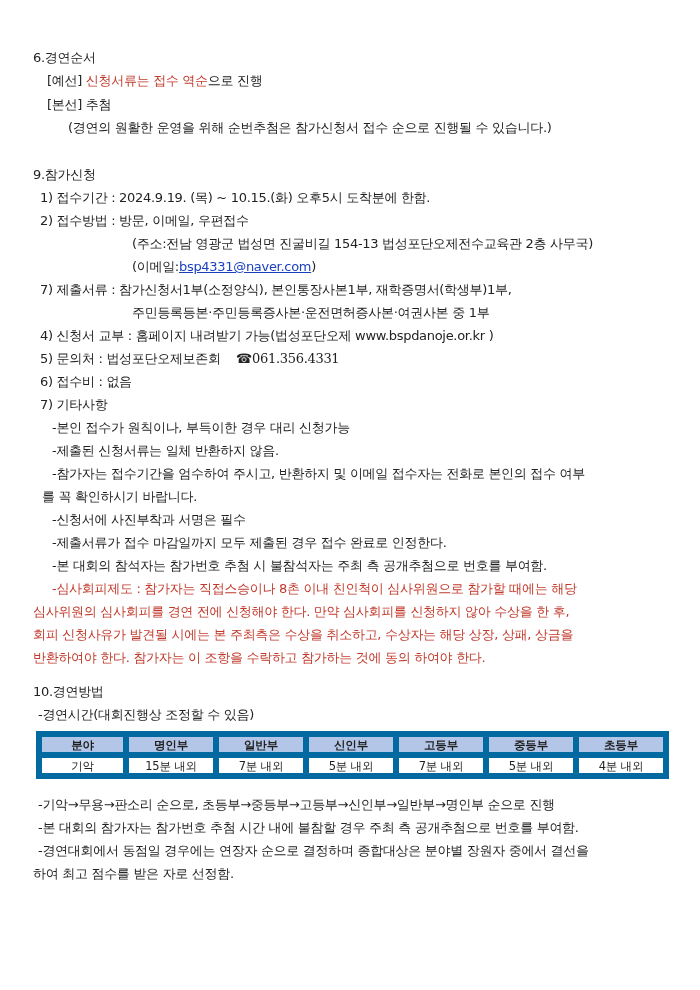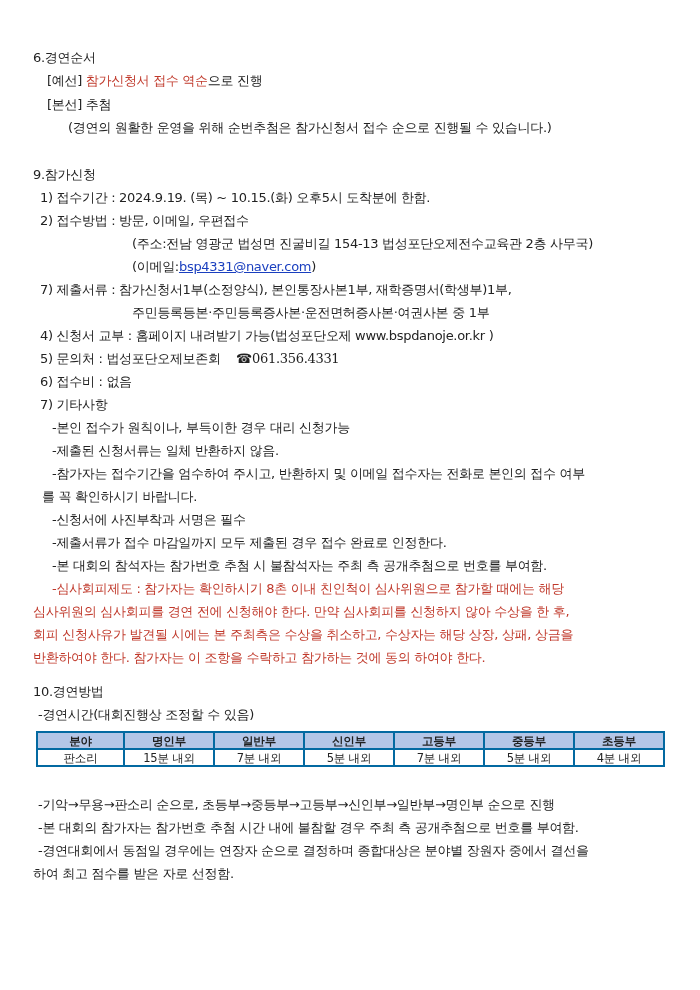--- a/index.html
+++ b/index.html
@@ -12,33 +12,33 @@
     letter-spacing: -0.3px;
   }
   .red { color: #c0392b; }
   .link { color: #1a3fbf; text-decoration: underline; }
   .phone { font-family: "DejaVu Serif", serif; }
   table.times {
     position: absolute; left: 36px; top: 731px; width: 627px;
     border-collapse: collapse; font-size: 11.5px; table-layout: fixed;
   }
   table.times th, table.times td {
-    border: 2px solid #0369a1; text-align: center; padding: 0; height: 15px; line-height: 14px;
+    border: 6px solid #0369a1; text-align: center; padding: 0; height: 15px; line-height: 14px;
     letter-spacing: -0.2px;
   }
   table.times th { background: #b4c6e7; font-weight: bold; color: #1f1f1f; }
   table.times td { color: #222222; }
 </style>
 </head>
 <body>
 
 <div class="line" style="left:33px;top:49px;">6.경연순서</div>
 <div class="line" style="left:47px;top:72px;">
   <span>[예선]</span>
-  <span class="red">참가신청서 접수 역순</span><span>으로 진행</span>
+  <span class="red">신청서류는 접수 역순</span><span>으로 진행</span>
 </div>
 <div class="line" style="left:47px;top:96px;">
   <span>[본선]</span>
   <span>추첨</span>
 </div>
 <div class="line" style="left:68px;top:119px;text-align:right;">(경연의 원활한 운영을 위해 순번추첨은 참가신청서 접수 순으로 진행될 수 있습니다.)</div>
 
 <div class="line" style="left:33px;top:166px;">9.참가신청</div>
 <div class="line" style="left:40px;top:189px;">1) 접수기간 : 2024.9.19. (목) ~ 10.15.(화) 오후5시 도착분에 한함.</div>
 <div class="line" style="left:40px;top:212px;">2) 접수방법 : 방문, 이메일, 우편접수</div>
@@ -52,21 +52,21 @@
 <div class="line" style="left:40px;top:396px;">7) 기타사항</div>
 
 <div class="line" style="left:52px;top:419px;">-본인 접수가 원칙이나, 부득이한 경우 대리 신청가능</div>
 <div class="line" style="left:52px;top:442px;">-제출된 신청서류는 일체 반환하지 않음.</div>
 <div class="line" style="left:52px;top:465px;">-참가자는 접수기간을 엄수하여 주시고, 반환하지 및 이메일 접수자는 전화로 본인의 접수 여부</div>
 <div class="line" style="left:42px;top:488px;">를 꼭 확인하시기 바랍니다.</div>
 <div class="line" style="left:52px;top:511px;">-신청서에 사진부착과 서명은 필수</div>
 <div class="line" style="left:52px;top:534px;">-제출서류가 접수 마감일까지 모두 제출된 경우 접수 완료로 인정한다.</div>
 <div class="line" style="left:52px;top:557px;">-본 대회의 참석자는 참가번호 추첨 시 불참석자는 주최 측 공개추첨으로 번호를 부여함.</div>
 
-<div class="line red" style="left:52px;top:580px;">-심사회피제도 : 참가자는 확인하시기 8촌 이내 친인척이 심사위원으로 참가할 때에는 해당</div>
+<div class="line red" style="left:52px;top:580px;">-심사회피제도 : 참가자는 직접스승이나 8촌 이내 친인척이 심사위원으로 참가할 때에는 해당</div>
 <div class="line red" style="left:33px;top:603px;">심사위원의 심사회피를 경연 전에 신청해야 한다. 만약 심사회피를 신청하지 않아 수상을 한 후,</div>
 <div class="line red" style="left:33px;top:626px;">회피 신청사유가 발견될 시에는 본 주최측은 수상을 취소하고, 수상자는 해당 상장, 상패, 상금을</div>
 <div class="line red" style="left:33px;top:649px;">반환하여야 한다. 참가자는 이 조항을 수락하고 참가하는 것에 동의 하여야 한다.</div>
 
 <div class="line" style="left:33px;top:683px;">10.경연방법</div>
 <div class="line" style="left:38px;top:706px;">-경연시간(대회진행상 조정할 수 있음)</div>
 
 <table class="times">
   <colgroup>
     <col style="width:87px">
@@ -83,21 +83,21 @@
       <th>명인부</th>
       <th>일반부</th>
       <th>신인부</th>
       <th>고등부</th>
       <th>중등부</th>
       <th>초등부</th>
     </tr>
   </thead>
   <tbody>
     <tr>
-      <td>판소리</td>
+      <td>기악</td>
       <td>15분 내외</td>
       <td>7분 내외</td>
       <td>5분 내외</td>
       <td>7분 내외</td>
       <td>5분 내외</td>
       <td>4분 내외</td>
     </tr>
   </tbody>
 </table>
 

